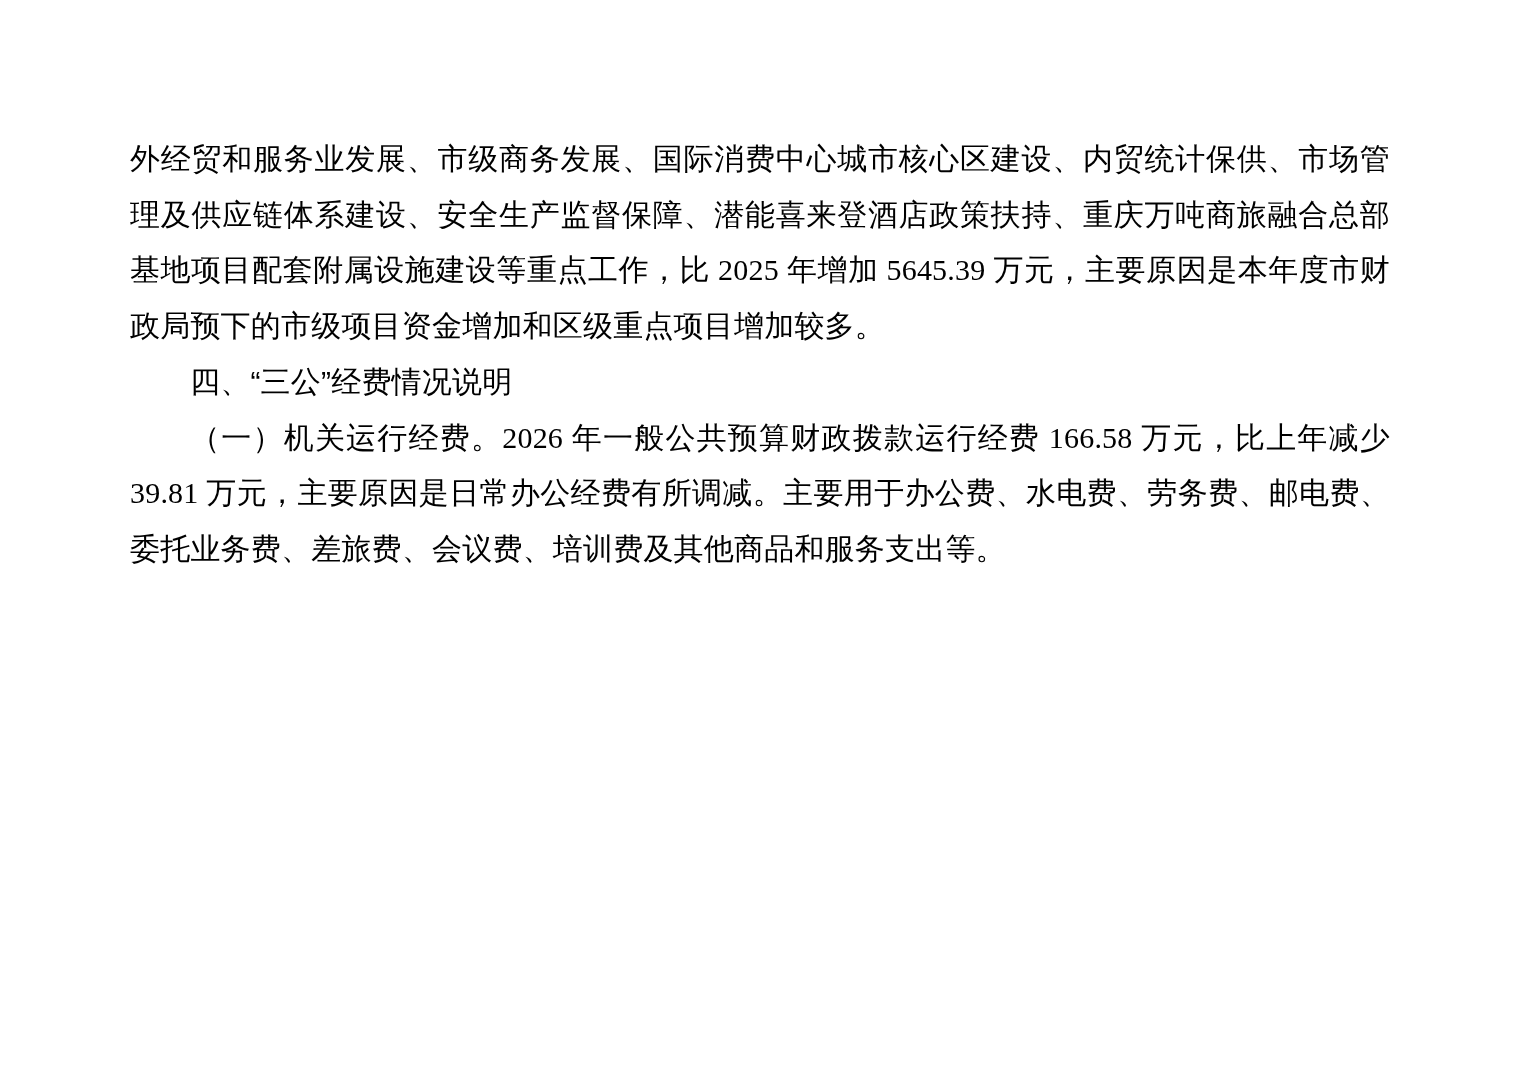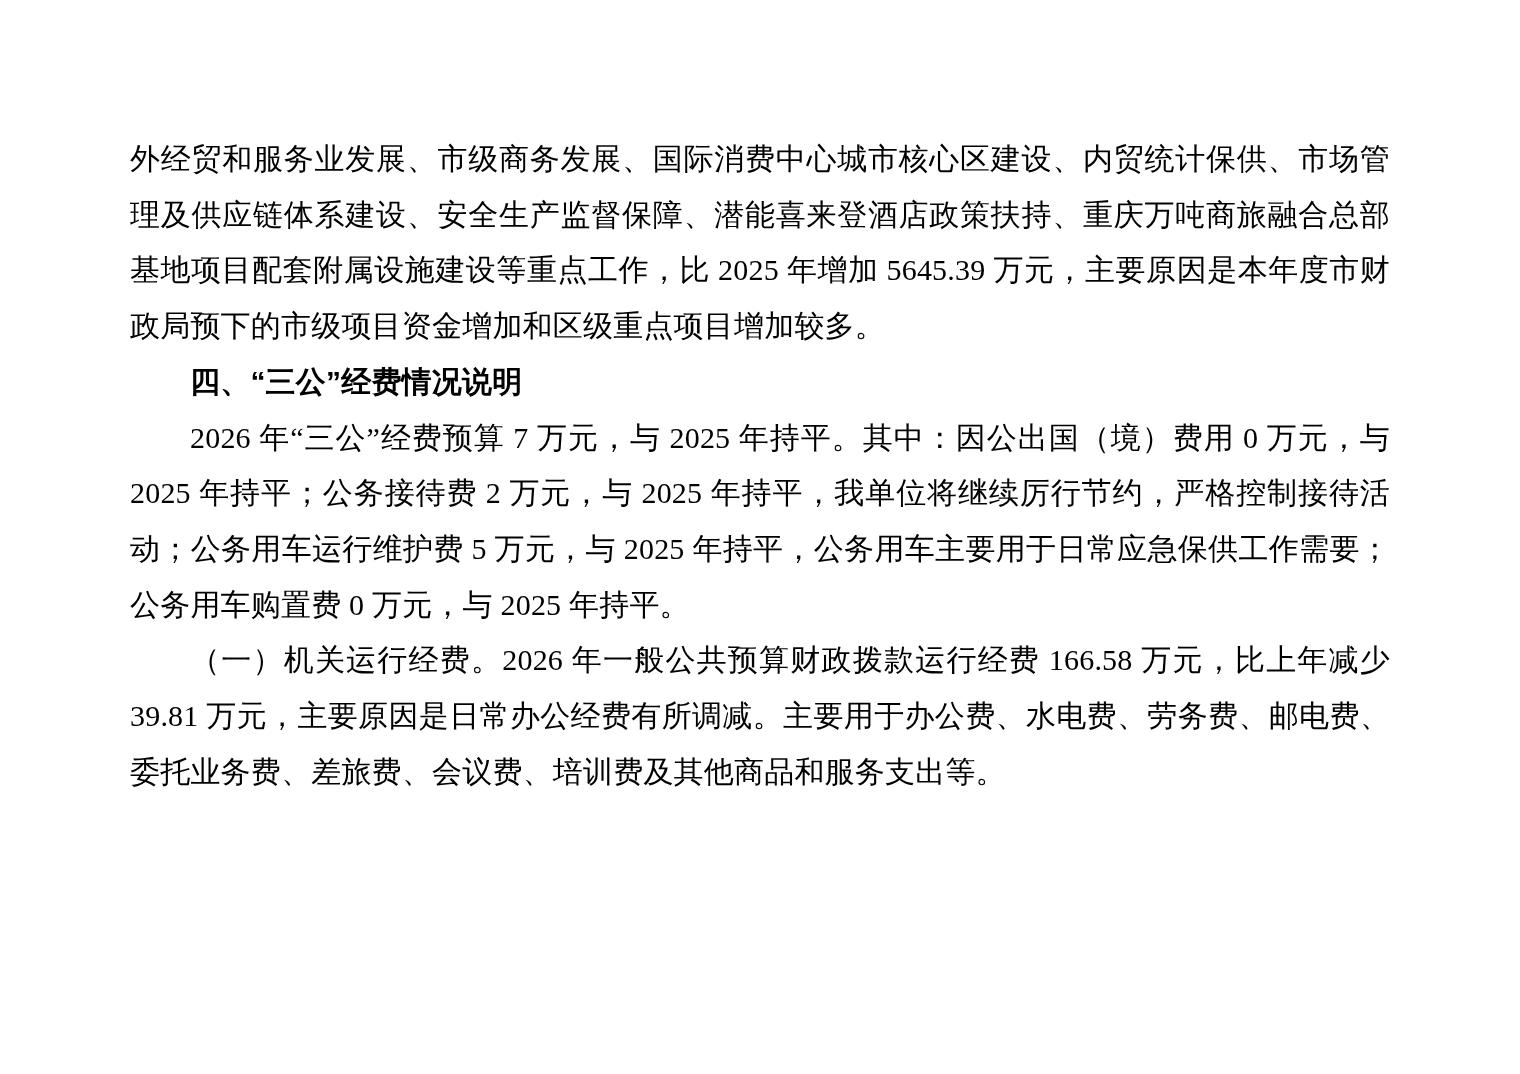--- a/index.html
+++ b/index.html
@@ -31,37 +31,36 @@
     font-family: "Liberation Serif", "DejaVu Serif", serif;
     font-weight: normal;
   }
   .doc .para.indent {
     text-indent: 2em;
   }
   .doc .heading {
     margin: 0;
     font-size: 30px;
     line-height: 55.7px;
-    font-weight: bold;
+    font-weight: normal;
     text-indent: 2em;
     text-align: left;
     font-family: "Liberation Sans", "DejaVu Sans", sans-serif;
     letter-spacing: 0.2px;
   }
 </style>
 </head>
 <body>
 
 <div class="page">
   <div class="doc">
 
     <p class="para">外经贸和服务业发展、市级商务发展、国际消费中心城市核心区建设、内贸统计保供、市场管理及供应链体系建设、安全生产监督保障、潜能喜来登酒店政策扶持、重庆万吨商旅融合总部基地项目配套附属设施建设等重点工作，比 2025 年增加 5645.39 万元，主要原因是本年度市财政局预下的市级项目资金增加和区级重点项目增加较多。</p>
 
 
     <h3 class="heading">四、“三公”经费情况说明</h3>
 
-    <p class="para indent">2026 年“三公”经费预算 7 万元，与 2025 年持平。其中：因公出国（境）费用 0 万元，与 2025 年持平；公务接待费 2 万元，与 2025 年持平，我单位将继续厉行节约，严格控制接待活动；公务用车运行维护费 5 万元，与 2025 年持平，公务用车主要用于日常应急保供工作需要；公务用车购置费 0 万元，与 2025 年持平。</p>
 
 
     <p class="para indent">（一）机关运行经费。2026 年一般公共预算财政拨款运行经费 166.58 万元，比上年减少 39.81 万元，主要原因是日常办公经费有所调减。主要用于办公费、水电费、劳务费、邮电费、委托业务费、差旅费、会议费、培训费及其他商品和服务支出等。</p>
 
   </div>
 </div>
 
 </body></html>

